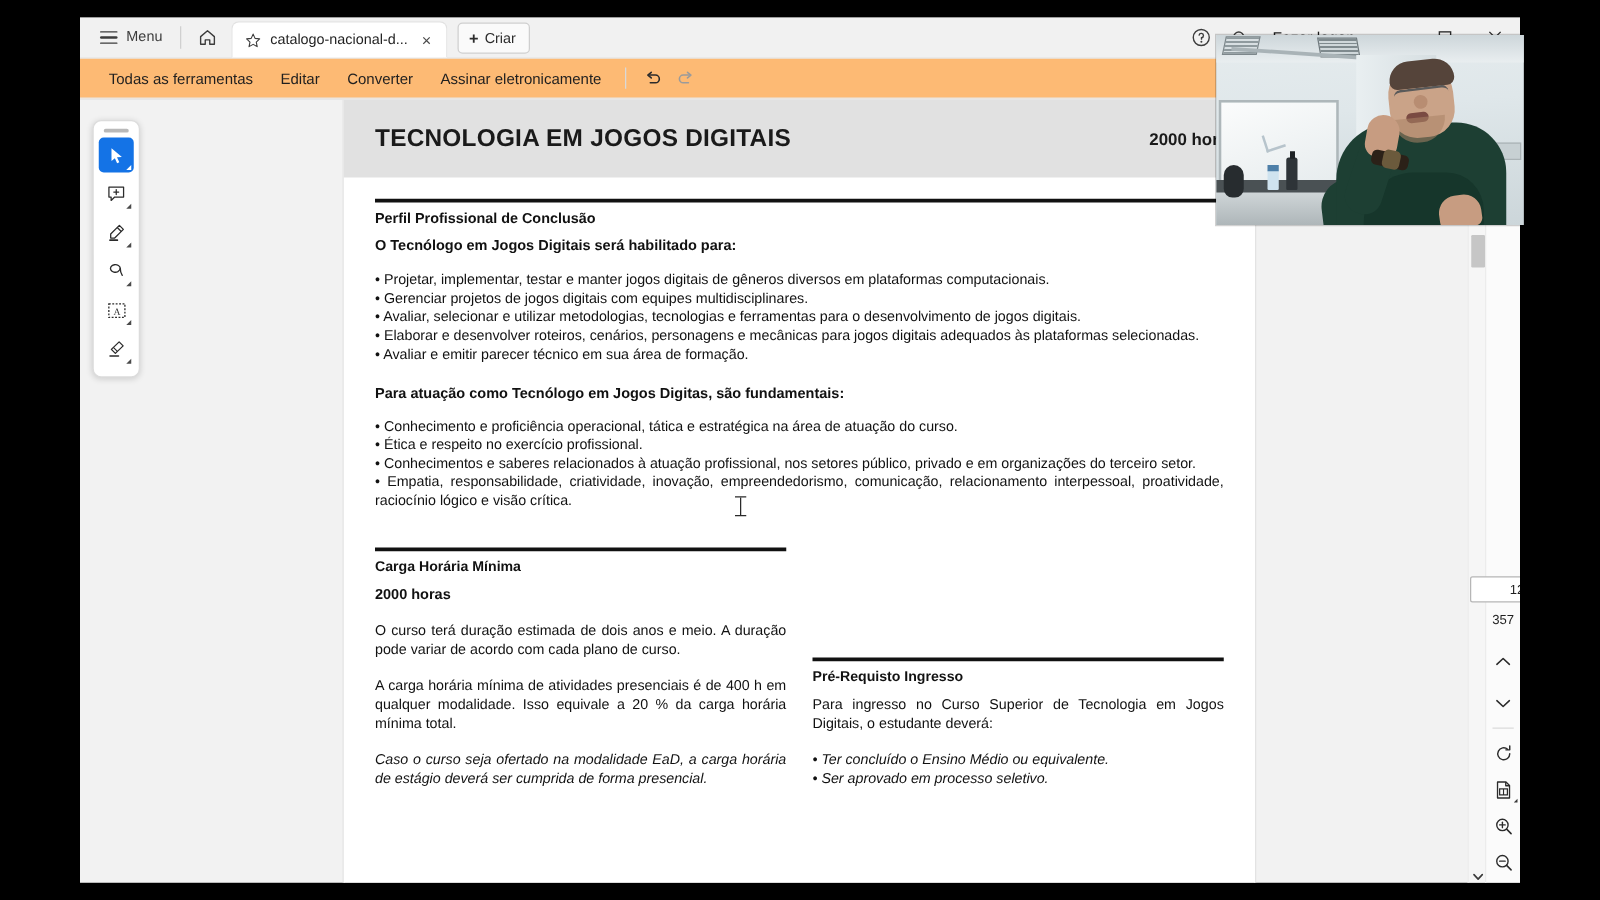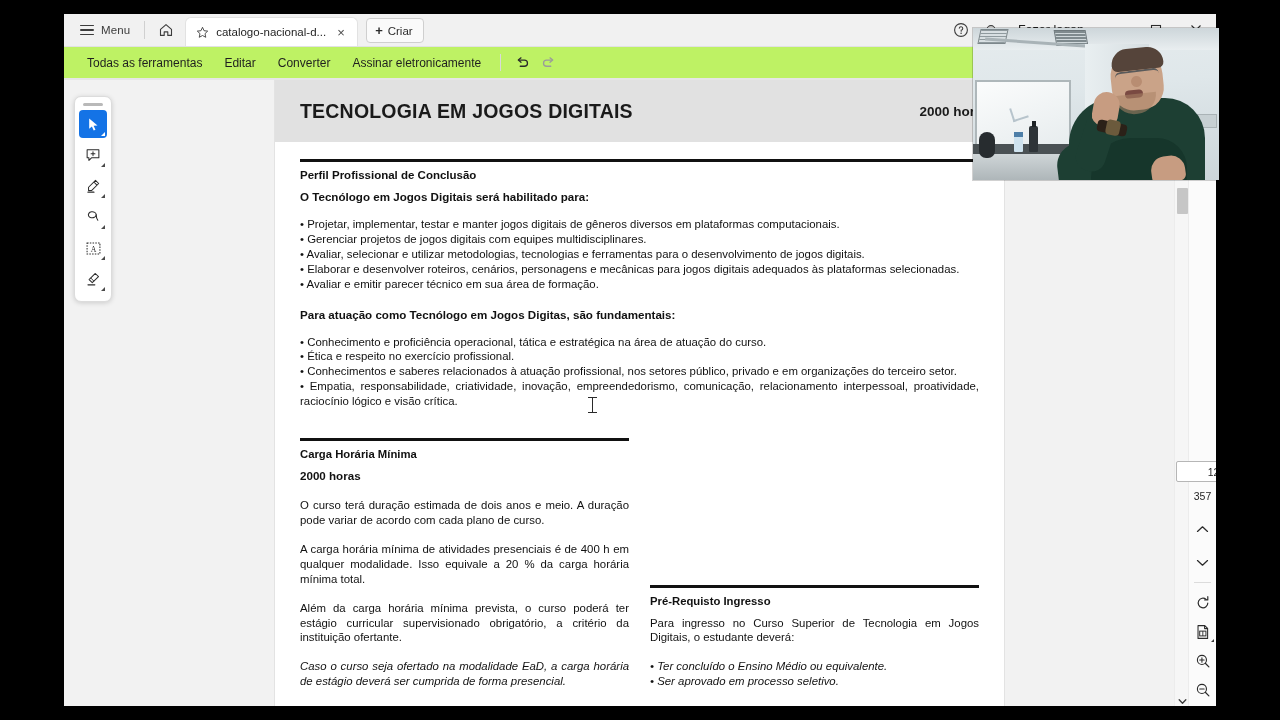--- a/index.html
+++ b/index.html
@@ -58,21 +58,21 @@
 
   .tb-right{
     position:absolute;right:0;top:0;height:32px;display:flex;align-items:center;gap:0;
   }
   .ico-btn{width:30px;height:30px;display:flex;align-items:center;justify-content:center;}
   .signin{font-size:12.5px;color:#1b1b1b;padding:0 12px;white-space:nowrap;}
   .wbtn{width:40px;height:31px;display:flex;align-items:center;justify-content:center;}
 
   
   .cmdbar{
-    position:relative;height:31px;background:#bef264;border-bottom:1px solid #e6e6e6;
+    position:relative;height:31px;background:#fdba74;border-bottom:1px solid #e6e6e6;
     display:flex;align-items:center;padding-left:12px;
   }
   .cmd{font-size:12px;color:#1f1f1f;padding:0 11px;height:24px;line-height:24px;border-radius:3px;white-space:nowrap;}
   .cmd-sep{width:1px;height:17px;background:#d9d9d9;margin:0 8px;}
   .urbtn{width:26px;height:24px;display:flex;align-items:center;justify-content:center;border-radius:3px;}
   .findbox{
     position:absolute;right:6px;top:3px;height:25px;display:flex;align-items:center;
     padding:0 8px;border-radius:3px;
   }
   .find-text{font-size:12px;color:#2b2b2b;white-space:nowrap;}
@@ -397,21 +397,20 @@
             <p>• Empatia, responsabilidade, criatividade, inovação, empreendedorismo, comunicação, relacionamento interpessoal, proatividade, raciocínio lógico e visão crítica.</p>
           </div>
 
           <div class="cols">
             <div class="col">
               <div class="rule"></div>
               <div class="col-h">Carga Horária Mínima</div>
               <div class="col-hours">2000 horas</div>
               <p>O curso terá duração estimada de dois anos e meio. A duração pode variar de acordo com cada plano de curso.</p>
               <p>A carga horária mínima de atividades presenciais é de 400 h em qualquer modalidade. Isso equivale a 20 % da carga horária mínima total.</p>
-              <p>Além da carga horária mínima prevista, o curso poderá ter estágio curricular supervisionado obrigatório, a critério da instituição ofertante.</p>
               <p class="tight">Caso o curso seja ofertado na modalidade EaD, a carga horária de estágio deverá ser cumprida de forma presencial.</p>
             </div>
             <div class="col">
               <div class="rule"></div>
               <div class="col-h">Pré-Requisto Ingresso</div>
               <p>Para ingresso no Curso Superior de Tecnologia em Jogos Digitais, o estudante deverá:</p>
               <p class="nojust tight">• Ter concluído o Ensino Médio ou equivalente.</p>
               <p class="nojust tight">• Ser aprovado em processo seletivo.</p>
             </div>
           </div>

